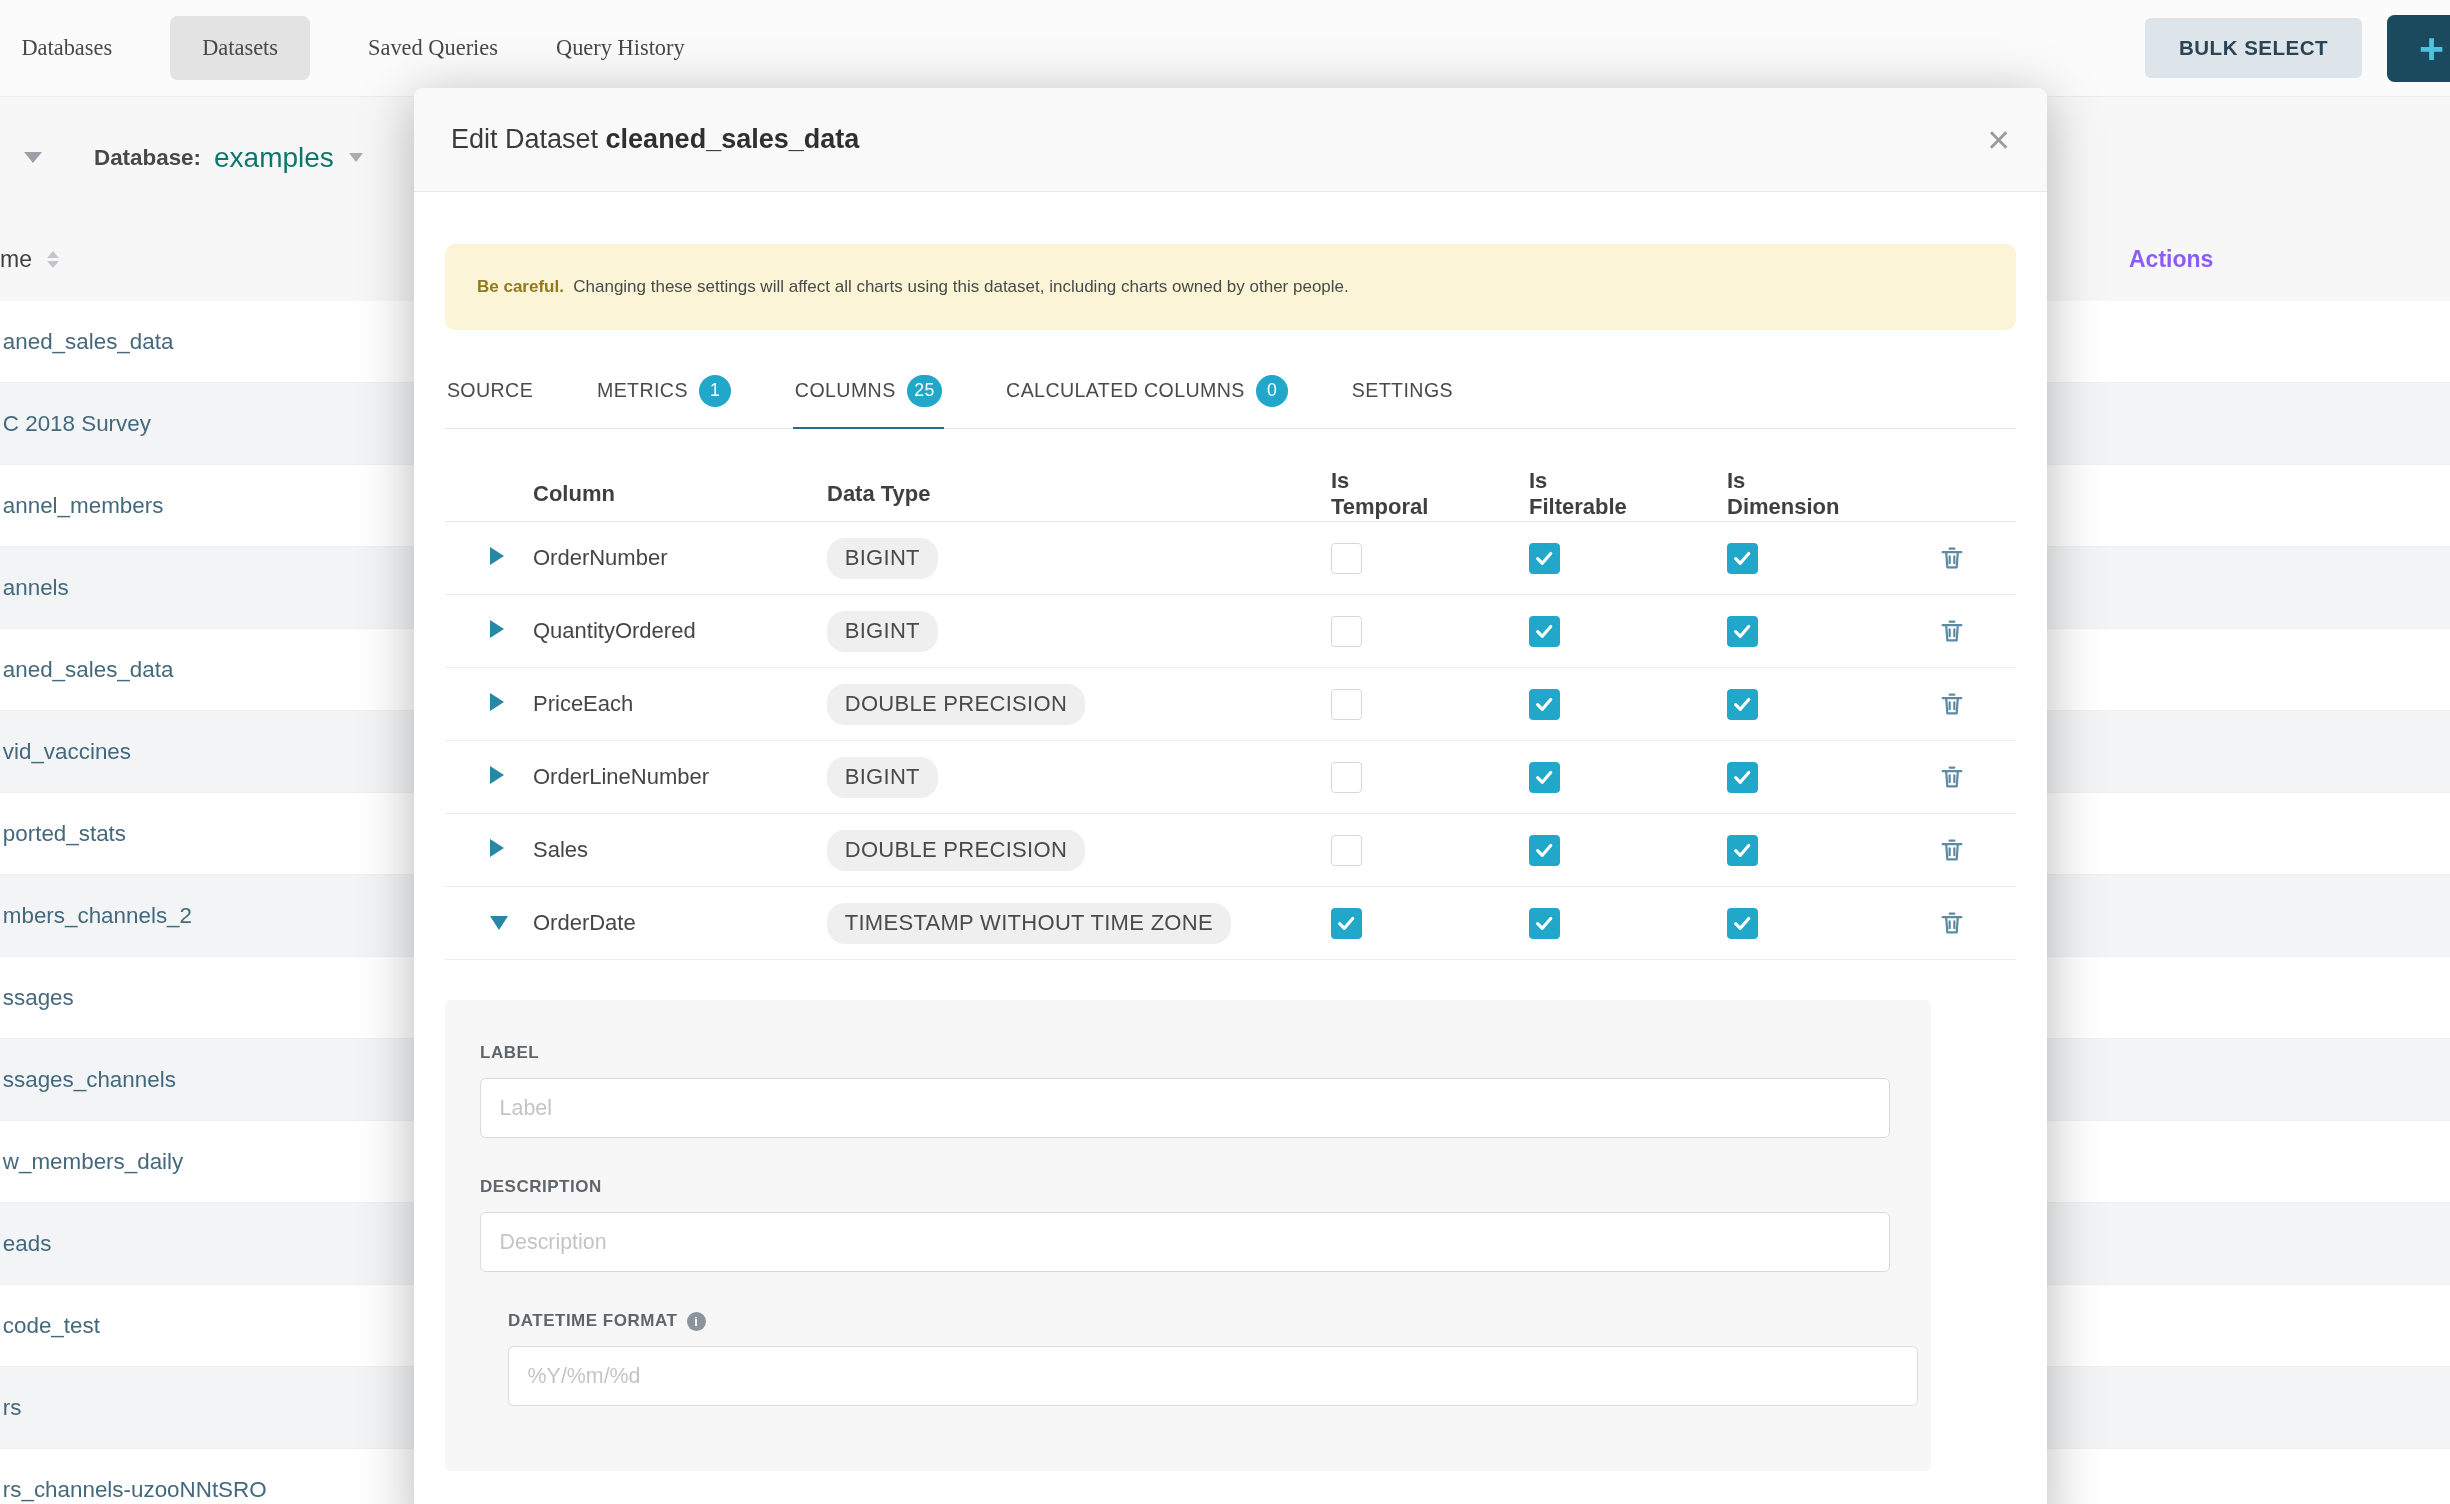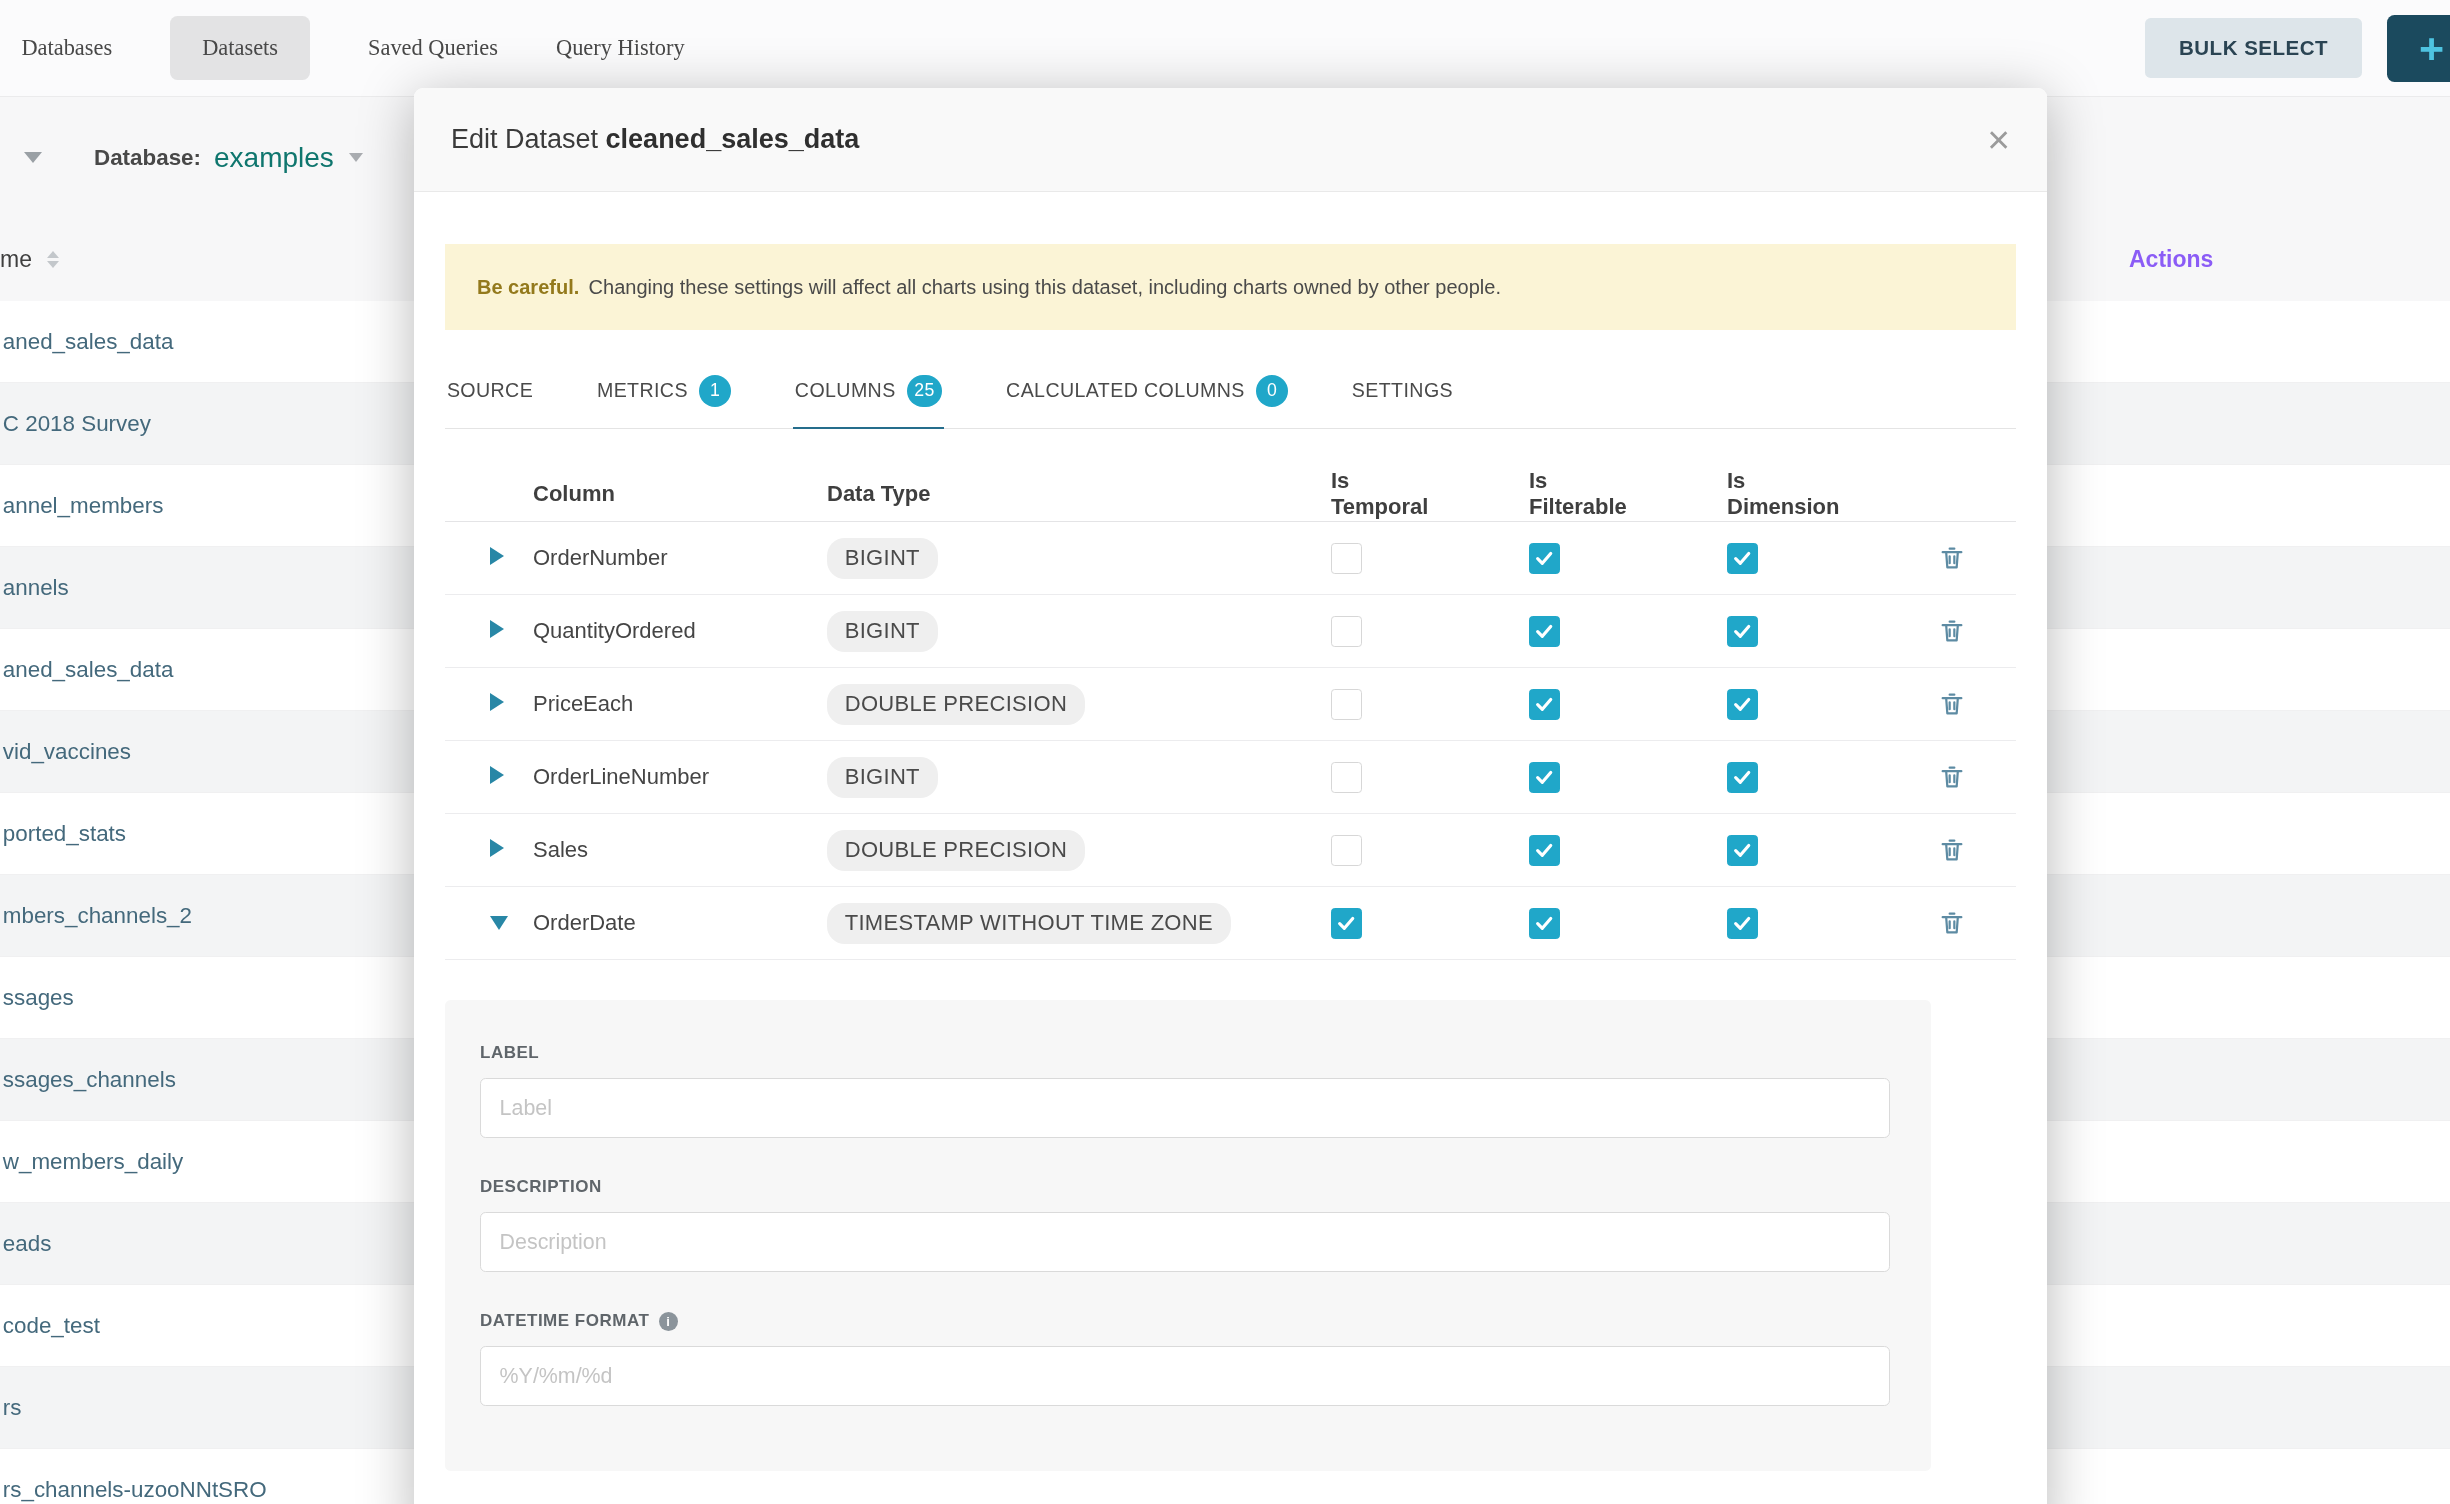--- a/index.html
+++ b/index.html
@@ -73,22 +73,22 @@
   .modal-header {
     height:104px; background:#f9f9f9; border-bottom:0.9px solid #e9e9e9;
     border-radius:9.3px 9.3px 0 0; display:flex; align-items:center; padding:0 37px;
   }
   .modal-title { font-size:27px; color:#3b3b3b; }
   .modal-title b { color:#2f2f2f; }
   .close-btn { margin-left:auto; font-size:39px; color:#9b9b9b; line-height:1; cursor:default; }
 
   .modal-body { padding:0 31px; }
   .warning {
-    margin-top:52px; height:86px; background:var(--warning-bg); border-radius:0;
-    display:flex; align-items:center; padding:0 32px; font-size:20px; color:#4a4a4a; white-space:nowrap;
+    margin-top:52px; height:86px; background:var(--warning-bg); border-radius:10px;
+    display:flex; align-items:center; padding:0 32px; font-size:17px; color:#4a4a4a; white-space:nowrap;
   }
   .warning b { color:var(--warning-text); margin-right:9.3px; font-weight:700; }
 
   .tabs { display:flex; gap:60px; margin-top:22.4px; border-bottom:0.9px solid #e4e4e4; }
   .tab {
     display:flex; align-items:center; gap:11.2px; padding:22.4px 1.9px 20.5px;
     font-size:19.6px; letter-spacing:0.4px; color:#4a4a4a;
     border-bottom:2.8px solid transparent; margin-bottom:-0.9px; white-space:nowrap;
   }
   .tab.active { border-bottom-color:var(--tab-underline); }
@@ -114,21 +114,21 @@
           font-size:22px; color:#4a4a4a; letter-spacing:0.3px; white-space:nowrap; }
   .checkbox { width:31px; height:31px; border:1.9px solid #d7d7d7; border-radius:3.7px; background:#fff;
               display:flex; align-items:center; justify-content:center; }
   .checkbox svg { display:none; width:22.4px; height:22.4px; }
   .checkbox.checked { background:var(--accent); border-color:var(--accent); }
   .checkbox.checked svg { display:block; }
   .trash { width:28px; height:28px; }
 
   .detail-panel { margin-top:40px; width:1486px; background:#f7f7f7; border-radius:5.6px; padding:43px 0 65px 35px; }
   .field { margin-bottom:39px; }
-  .field:last-child { margin-bottom:0; }
+  .field:last-child { margin-bottom:0;margin-left:28px; }
   .field-label { font-size:17px; font-weight:700; color:#5f656a; letter-spacing:0.5px;
                  display:flex; align-items:center; gap:9.3px; margin-bottom:15px; }
   .info-icon { width:19.6px; height:19.6px; border-radius:50%; background:#8b949b; color:#fff;
                font-size:13px; font-weight:700; display:inline-flex; align-items:center; justify-content:center; }
   .field input { width:1410px; height:60px; border:0.9px solid #dadada; border-radius:5.6px;
                  padding:0 18.6px; font-size:21.4px; color:#333; background:#fff;
                  font-family:"Liberation Sans", sans-serif; }
   .field input::placeholder { color:#c4c4c4; }
 </style>
 </head>

